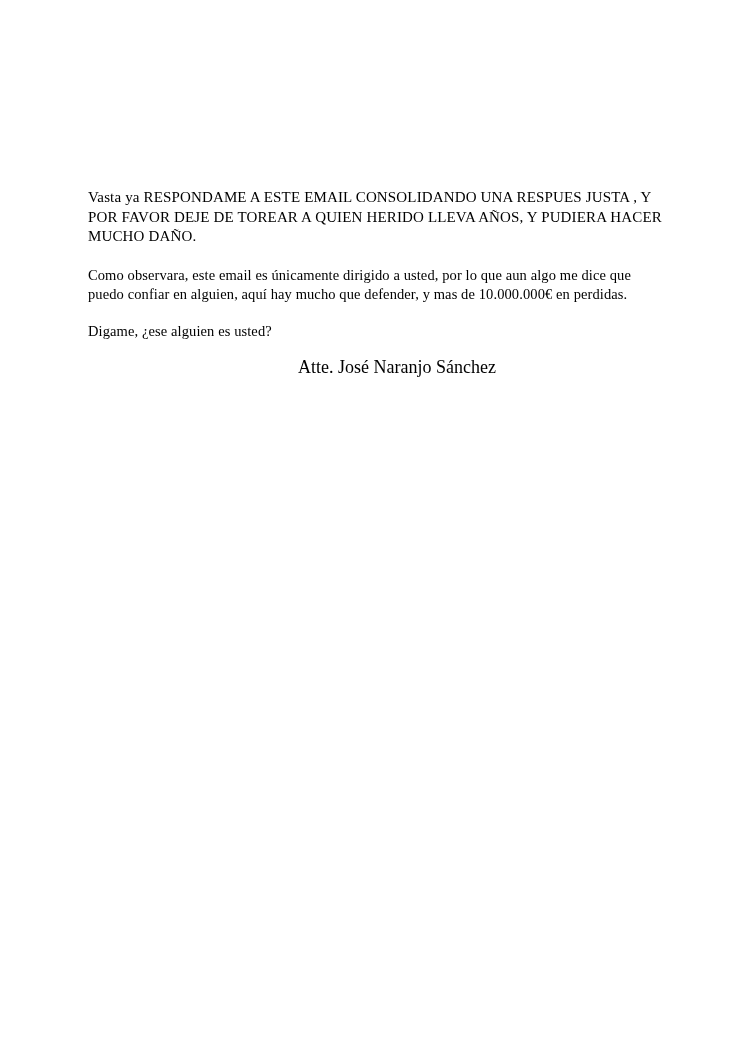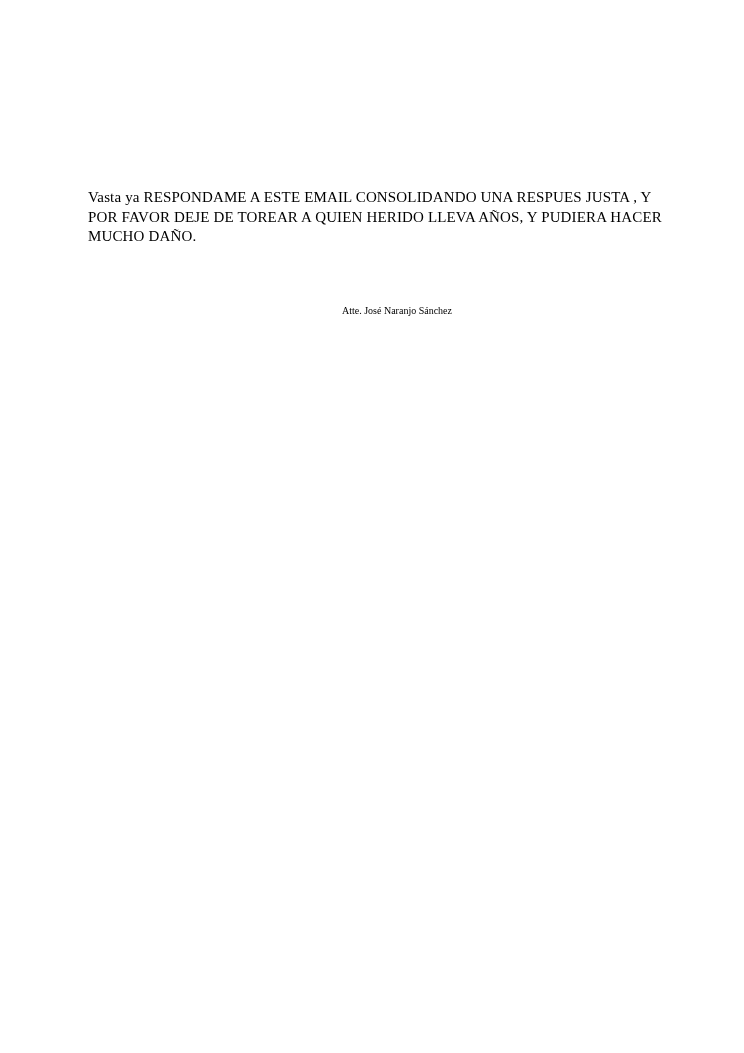--- a/index.html
+++ b/index.html
@@ -43,39 +43,41 @@
     letter-spacing: 0.15px;
   }
   .gap {
     height: 19px;
   }
   .gap-small {
     height: 18px;
   }
   .signature {
     font-family: "Liberation Serif", serif;
-    font-size: 10px;
+    font-size: 18px;
     line-height: 19px;
     text-align: center;
     width: 582px;
     margin-top: 17px;
     padding-left: 36px;
     box-sizing: border-box;
   }
 </style>
 </head>
 <body>
 
 <div class="page">
   <div class="content">
 
     <p class="para para-shout">Vasta ya RESPONDAME A ESTE EMAIL CONSOLIDANDO UNA RESPUES JUSTA , Y POR FAVOR DEJE DE TOREAR A QUIEN HERIDO LLEVA AÑOS, Y PUDIERA HACER MUCHO DAÑO.</p>
 
     <div class="gap"></div>
 
+    <p class="para">Como observara, este email es únicamente dirigido a usted, por lo que aun algo me dice que puedo confiar en alguien, aquí hay mucho que defender, y mas de 10.000.000€ en perdidas.</p>
 
     <div class="gap-small"></div>
 
+    <p class="para">Digame, ¿ese alguien es usted?</p>
 
     <div class="signature">Atte. José Naranjo Sánchez</div>
 
   </div>
 </div>
 
 </body></html>

